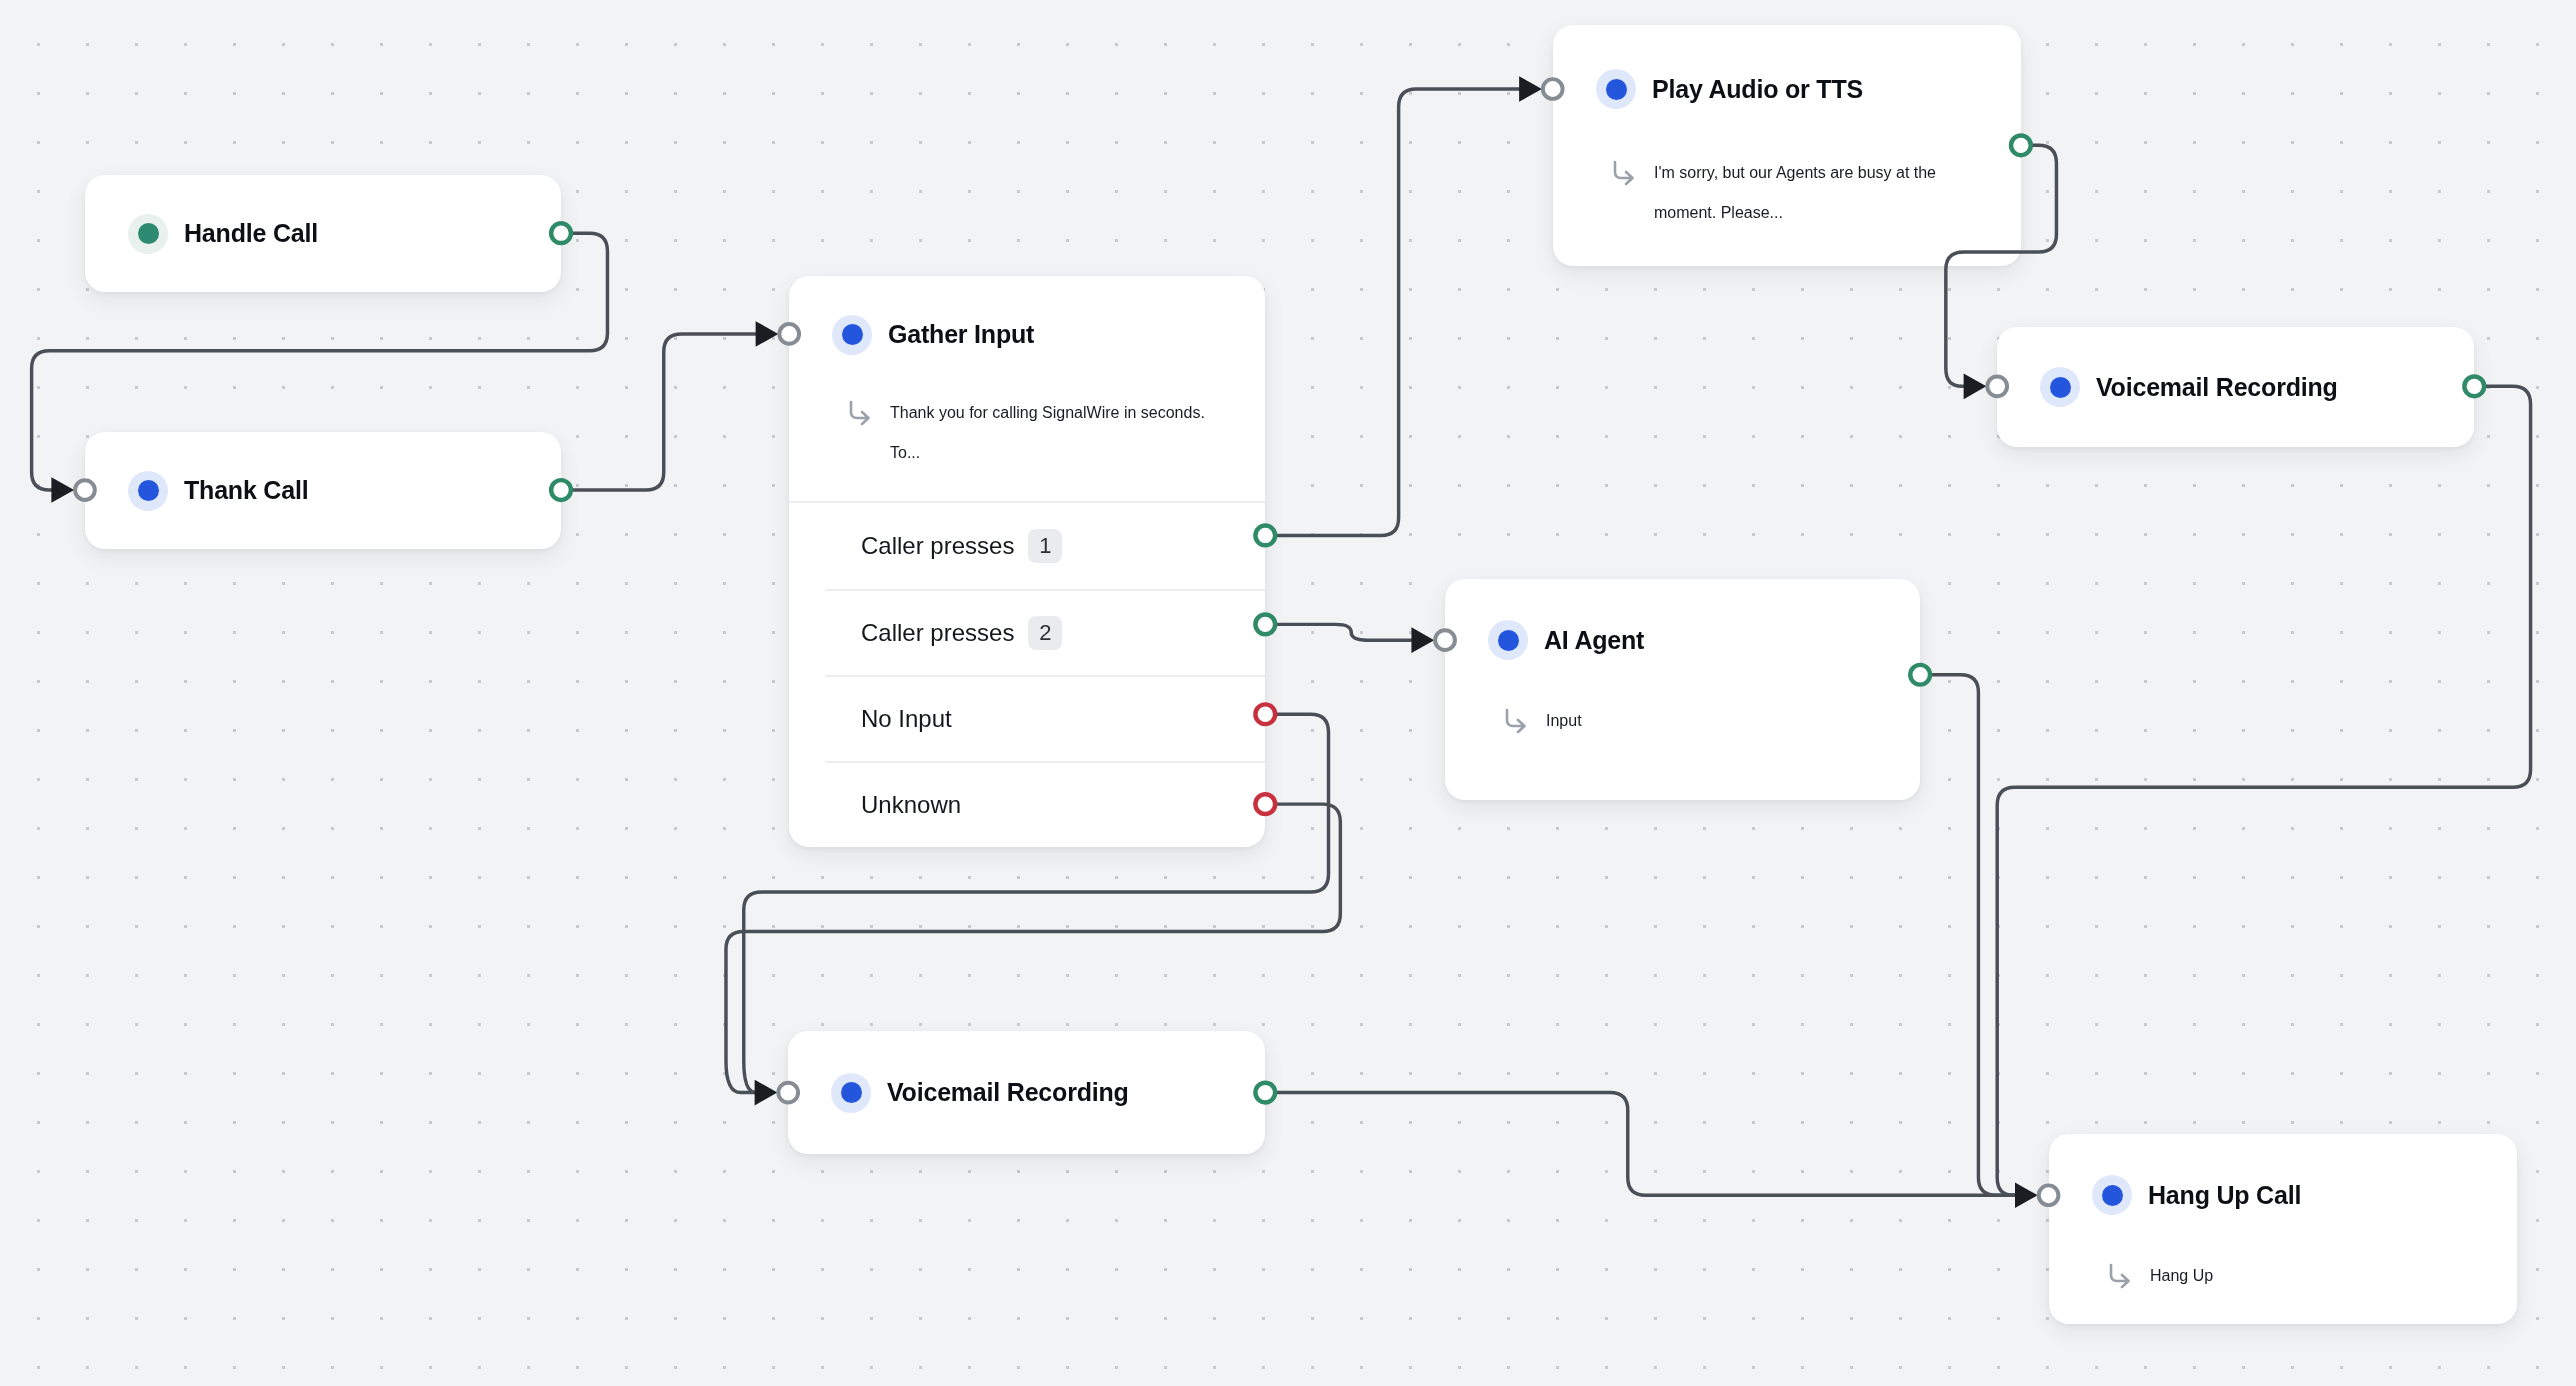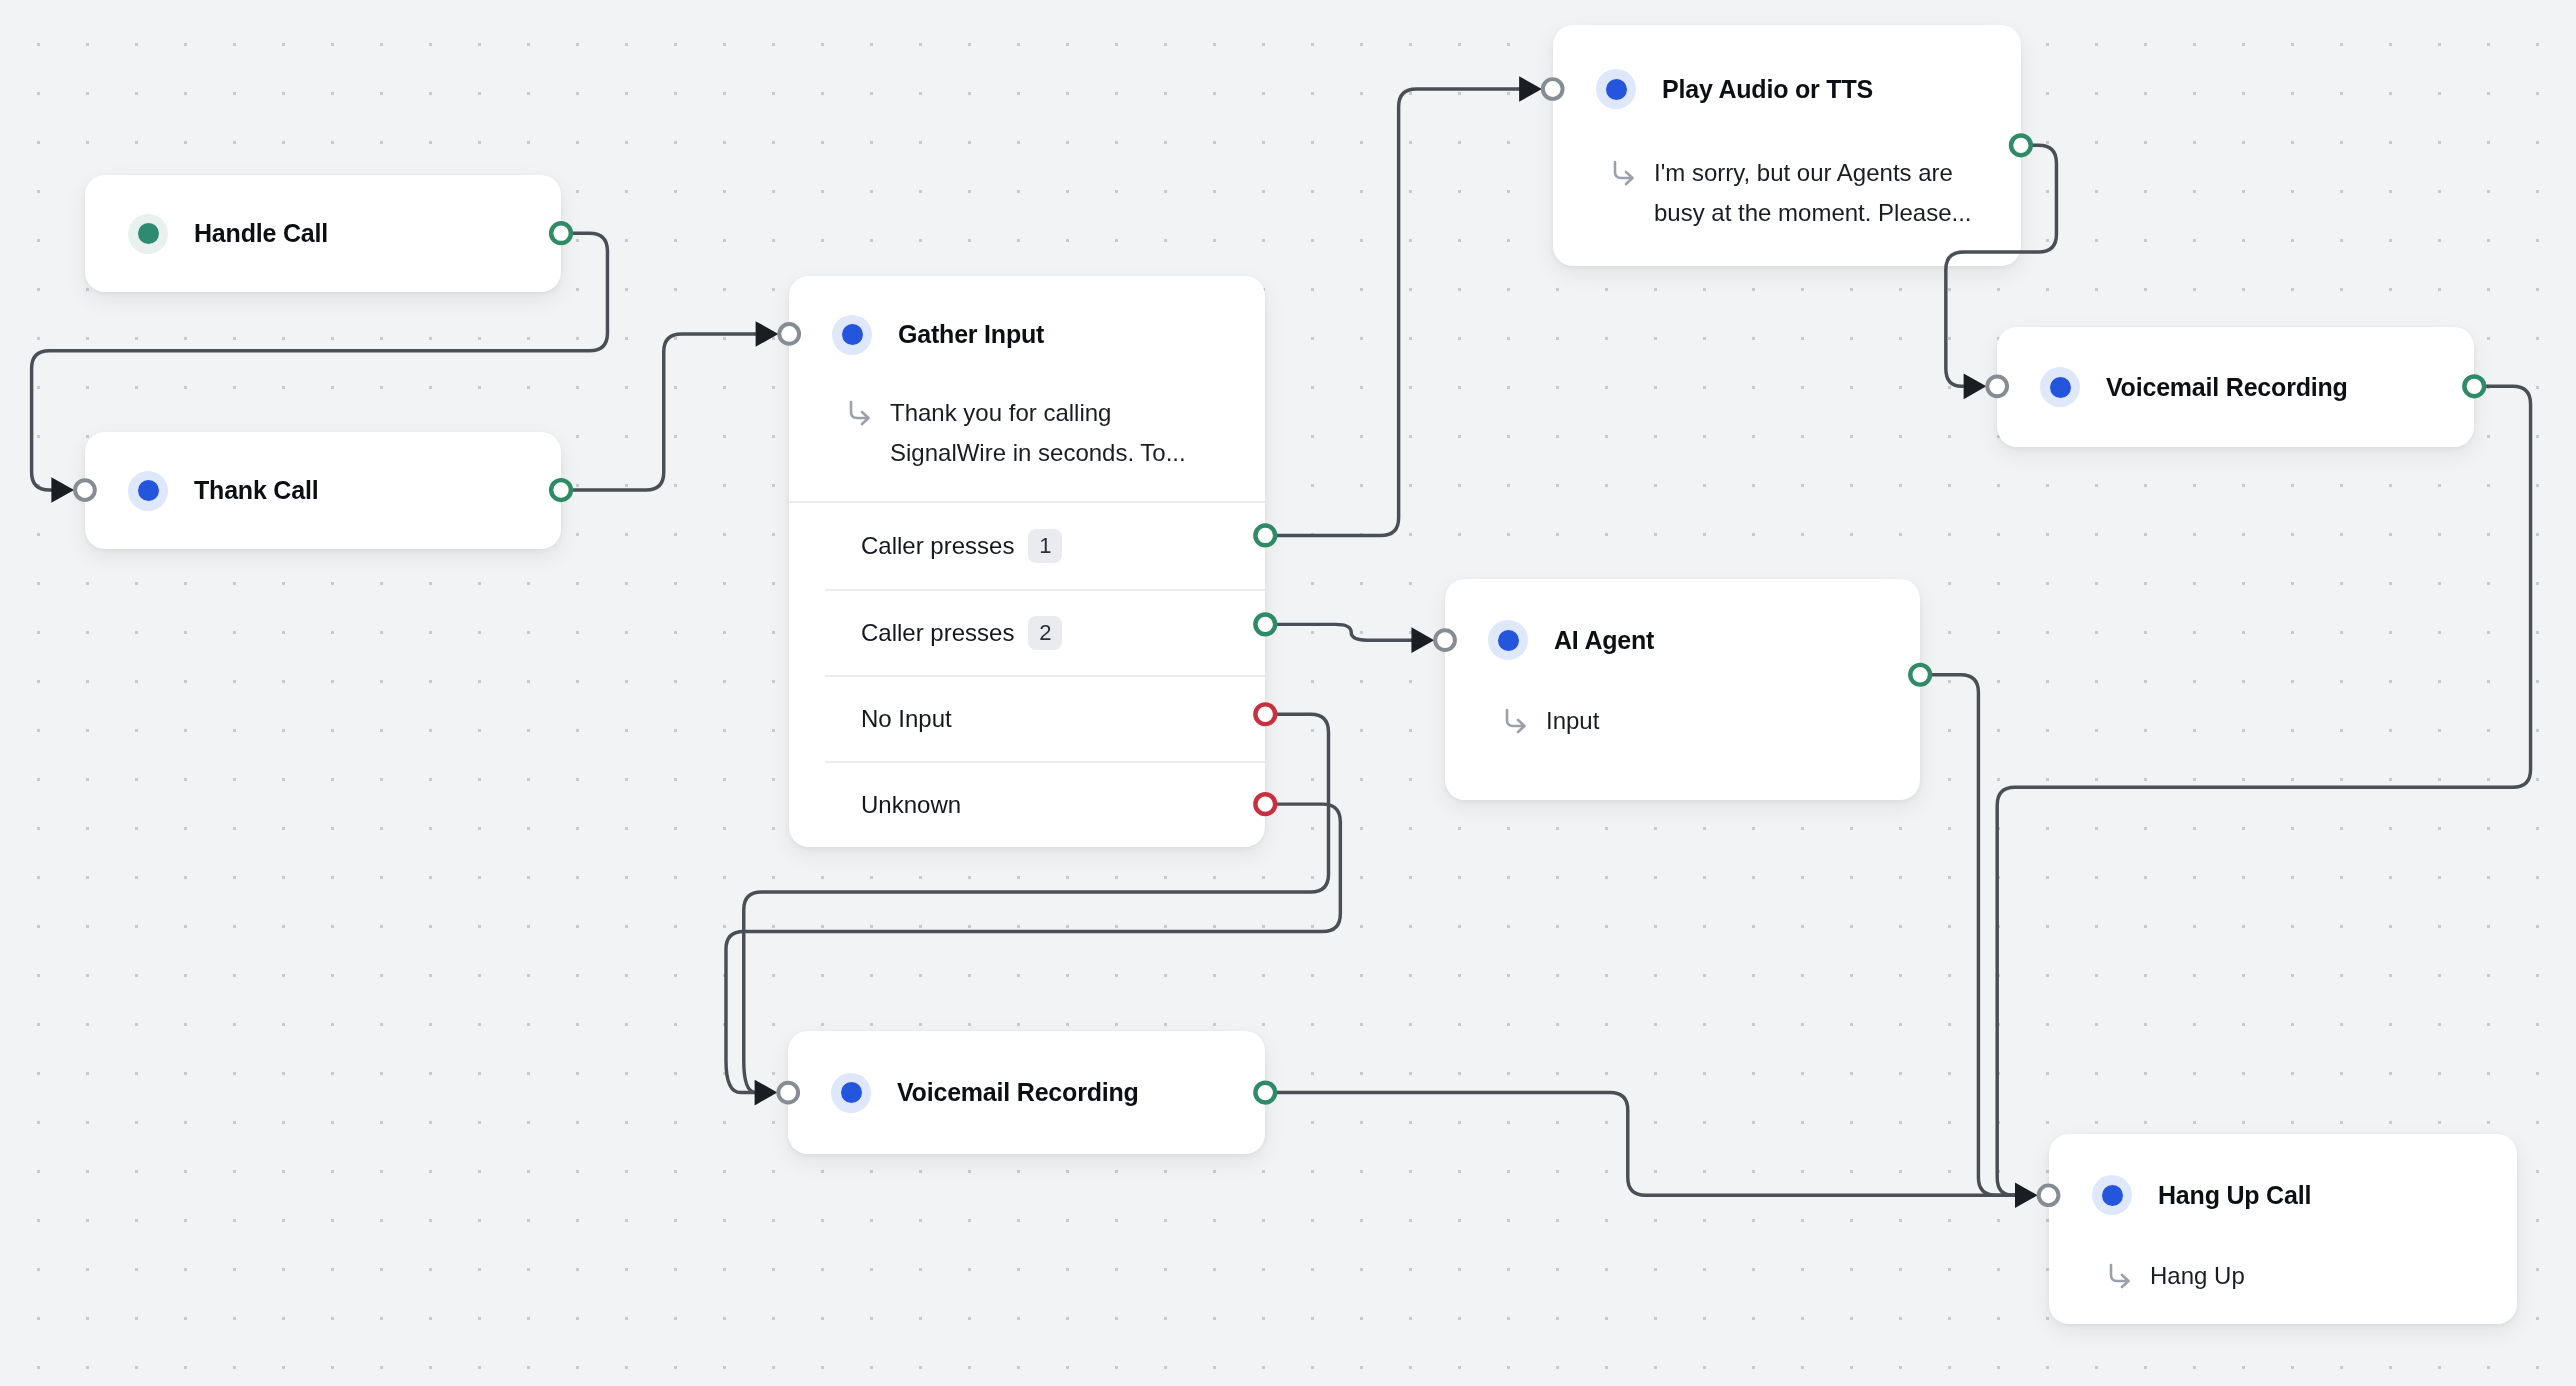--- a/index.html
+++ b/index.html
@@ -18,21 +18,21 @@
   .node{
     position:absolute;
     background:#ffffff;
     border-radius:20px;
     box-shadow:0 8px 22px rgba(20,24,31,.07), 0 2px 5px rgba(20,24,31,.05);
     z-index:1;
     overflow:hidden;
     box-sizing:border-box;
   }
   .node-head{
-    display:flex;align-items:center;gap:26px;
+    display:flex;align-items:center;gap:16px;
     padding:0 43px;height:122px;flex:0 0 auto;
   }
   .node.simple .node-head{height:100%;}
   .gather .node-head{height:117px;}
   .icon-chip{
     width:40px;height:40px;border-radius:50%;
     display:flex;align-items:center;justify-content:center;flex:0 0 auto;
   }
   .icon-chip.blue{background:#dfe7fa;}
   .icon-chip.teal{background:#e8f1ee;}
@@ -42,21 +42,21 @@
   .node-title{
     font-size:25px;font-weight:700;color:#0c0f13;letter-spacing:-0.2px;
     white-space:nowrap;
   }
   .node-sub{
     display:flex;align-items:flex-start;gap:16px;
     padding:0 43px 0 55px;margin:0 0 28px 0;
   }
   .sub-arrow{flex:0 0 auto;margin-top:5px;}
   .sub-text{
-    font-size:24px;line-height:40px;color:#191d23;max-width:331px;
+    font-size:16px;line-height:40px;color:#191d23;max-width:331px;
   }
   .rows{border-top:2px solid #ededf0;}
   .row{
     display:flex;align-items:center;
     height:86px;box-sizing:border-box;
     padding:0 36px;
     margin-left:36px;
   }
   .row + .row{border-top:2px solid #ededf0;}
   .row-label{font-size:24px;color:#14181d;}

